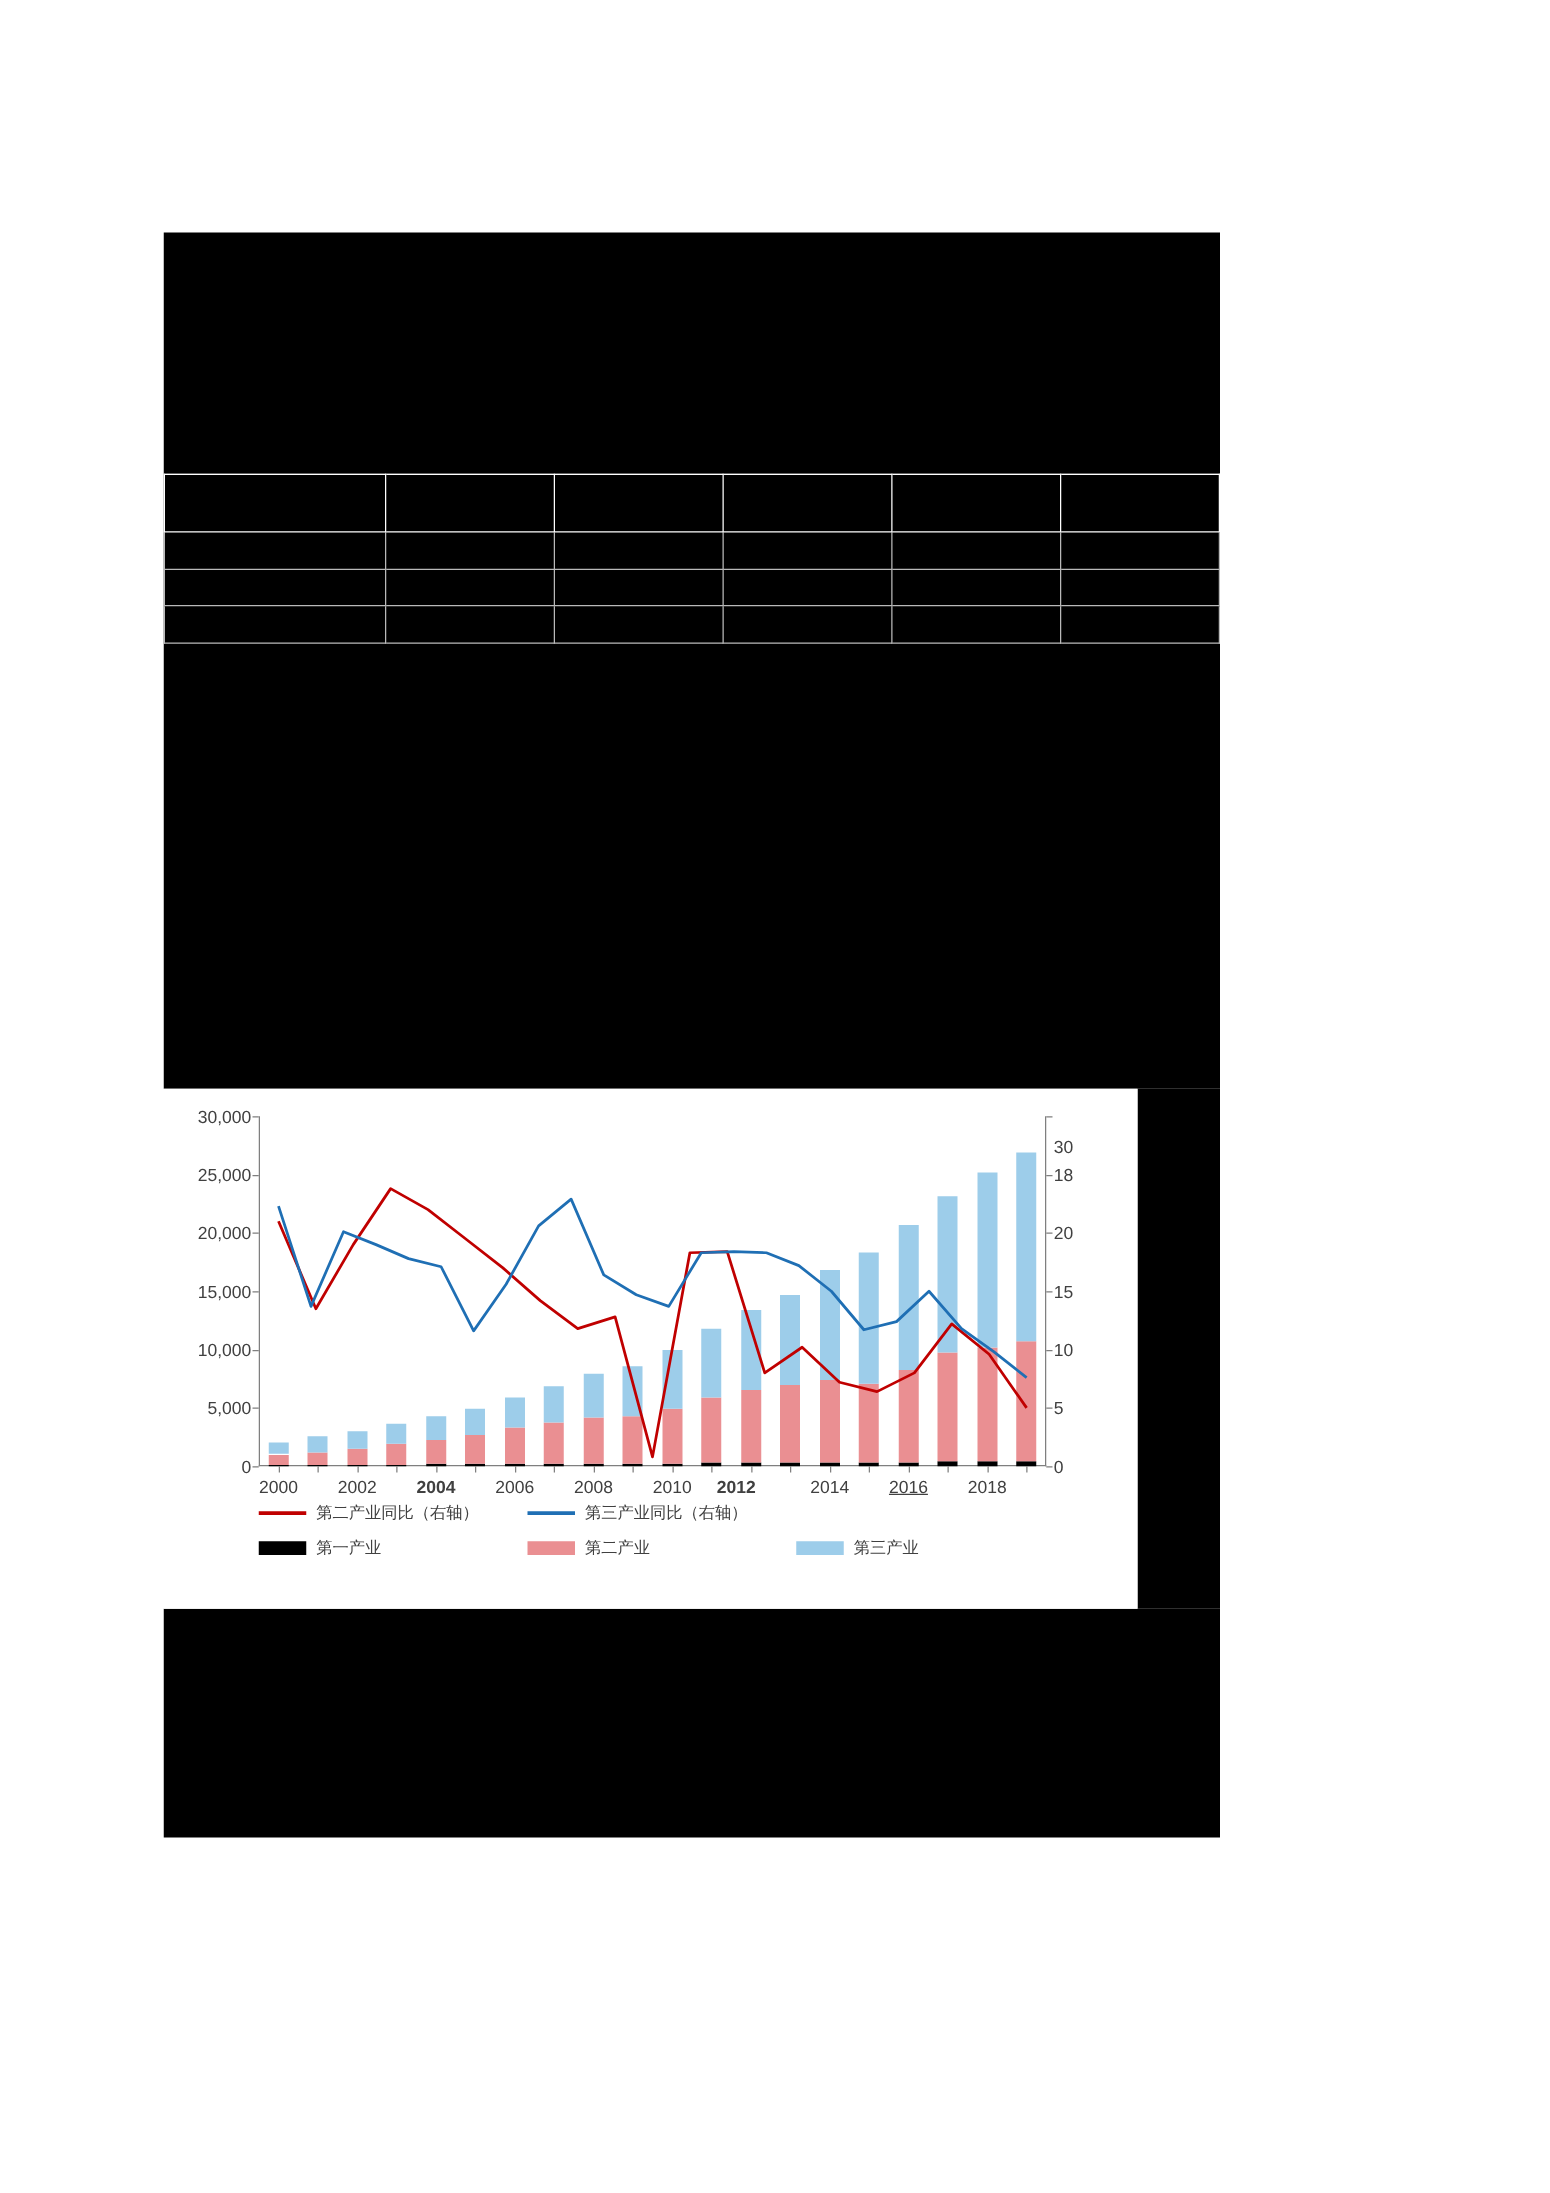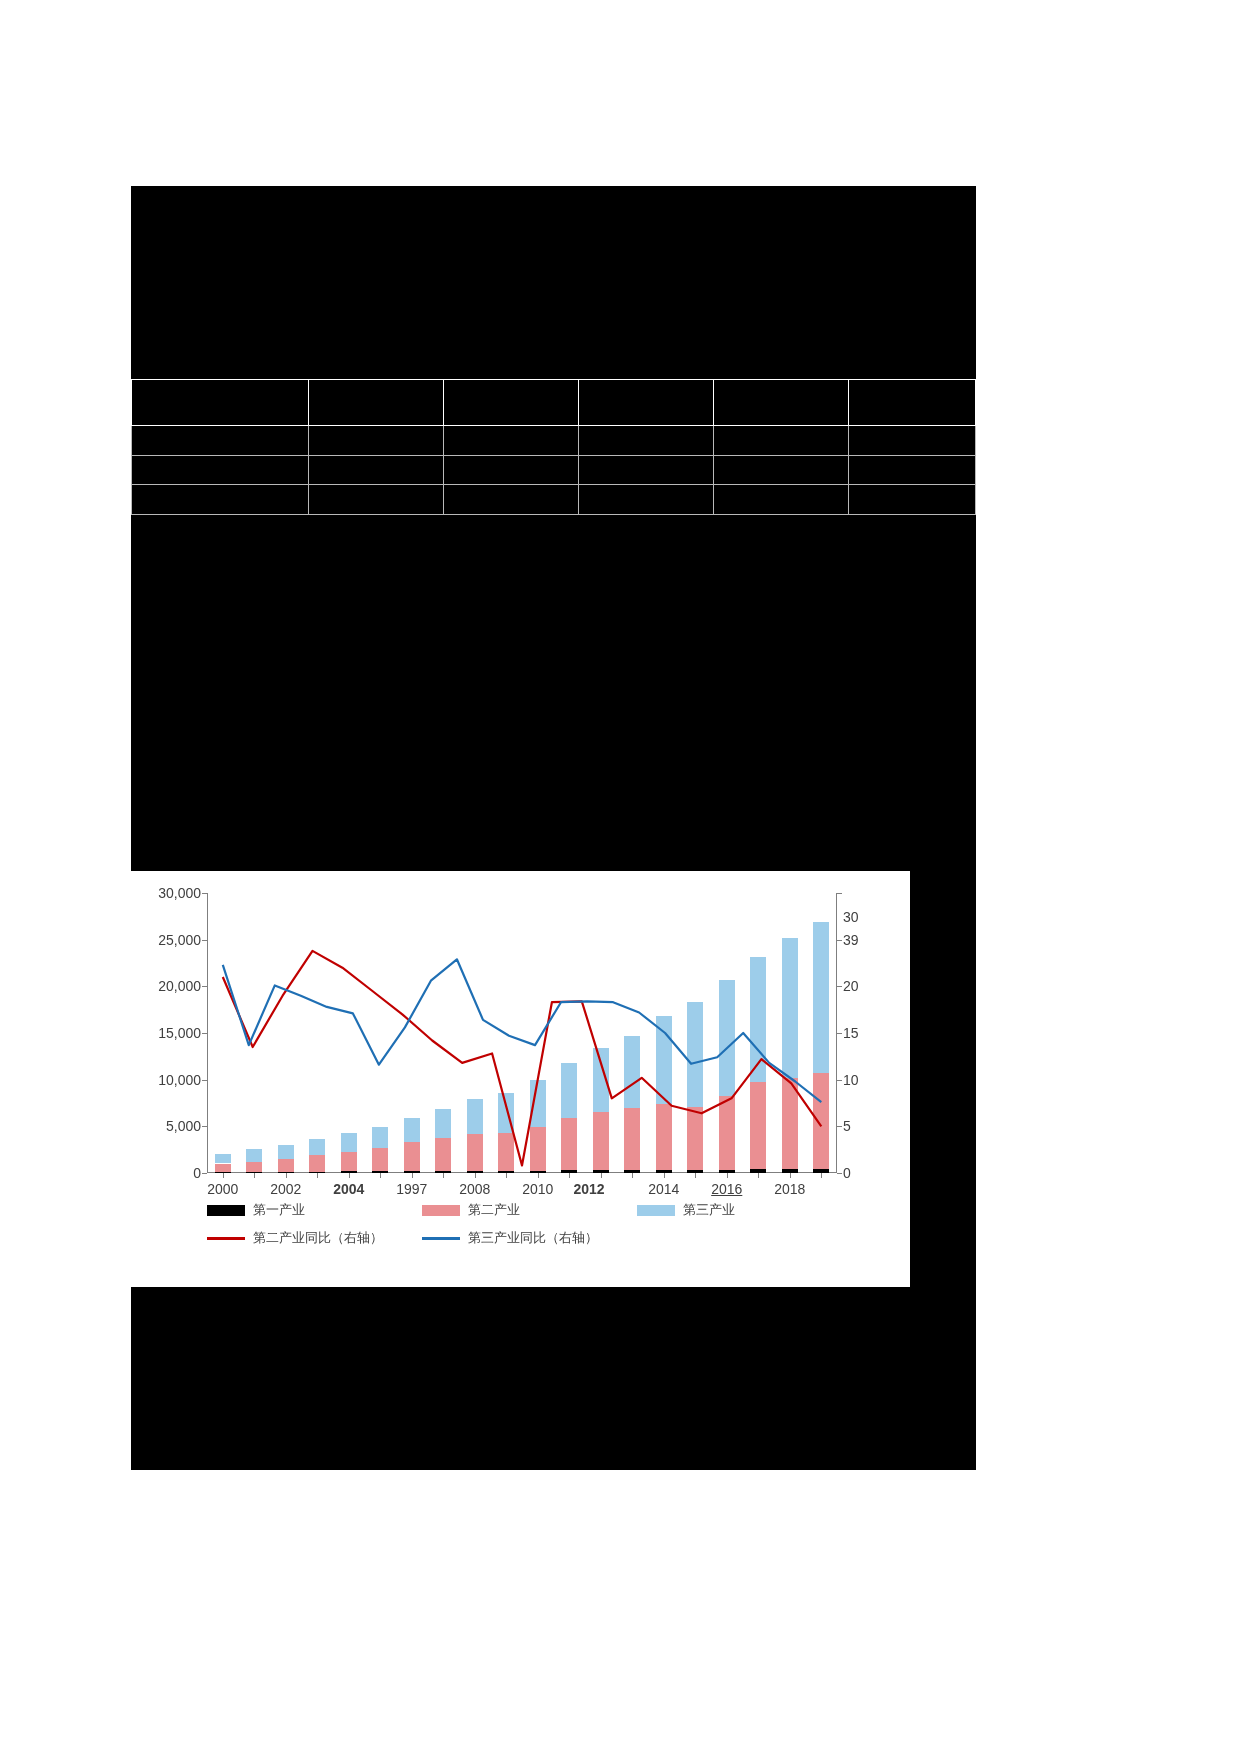--- a/index.html
+++ b/index.html
@@ -119,21 +119,21 @@
           <div class="ytick-r" style="top: 280px;">0</div>
           <div class="tickmark" style="top: 280px; left: 630px;"></div>
           <div class="ytick-r" style="top: 233.333px;">5</div>
           <div class="tickmark" style="top: 233.333px; left: 630px;"></div>
           <div class="ytick-r" style="top: 186.667px;">10</div>
           <div class="tickmark" style="top: 186.667px; left: 630px;"></div>
           <div class="ytick-r" style="top: 140px;">15</div>
           <div class="tickmark" style="top: 140px; left: 630px;"></div>
           <div class="ytick-r" style="top: 93.3333px;">20</div>
           <div class="tickmark" style="top: 93.3333px; left: 630px;"></div>
-          <div class="ytick-r" style="top: 46.6667px;">39</div>
+          <div class="ytick-r" style="top: 46.6667px;">18</div>
           <div class="tickmark" style="top: 46.6667px; left: 630px;"></div>
           <div class="ytick-r" style="top: 0px; margin-top: 24px;">30</div>
           <div class="tickmark" style="top: 0px; left: 630px;"></div>
         </div>
       <div id="bars">
           <div class="bar" style="left: 7.56px; width: 16.38px; height: 18.8533px;">
             <div class="seg seg1" style="bottom: 0px; height: 1.12px;"></div>
             <div class="seg seg2" style="bottom: 1.12px; height: 8.4px;"></div>
             <div class="seg seg3" style="bottom: 9.52px; height: 9.33333px;"></div>
           </div>
@@ -240,21 +240,21 @@
       <div id="xlabels">
           <div class="xtick" style="left: 15.75px;">2000</div>
           <div class="xtickmark" style="left: 15.75px;"></div>
           <div class="xtickmark" style="left: 47.25px;"></div>
           <div class="xtick" style="left: 78.75px;">2002</div>
           <div class="xtickmark" style="left: 78.75px;"></div>
           <div class="xtickmark" style="left: 110.25px;"></div>
           <div class="xtick" style="left: 141.75px; font-weight: bold;">2004</div>
           <div class="xtickmark" style="left: 141.75px;"></div>
           <div class="xtickmark" style="left: 173.25px;"></div>
-          <div class="xtick" style="left: 204.75px;">1997</div>
+          <div class="xtick" style="left: 204.75px;">2006</div>
           <div class="xtickmark" style="left: 204.75px;"></div>
           <div class="xtickmark" style="left: 236.25px;"></div>
           <div class="xtick" style="left: 267.75px;">2008</div>
           <div class="xtickmark" style="left: 267.75px;"></div>
           <div class="xtickmark" style="left: 299.25px;"></div>
           <div class="xtick" style="left: 330.75px;">2010</div>
           <div class="xtickmark" style="left: 330.75px;"></div>
           <div class="xtickmark" style="left: 362.25px;"></div>
           <div class="xtick" style="left: 382px; font-weight: bold;">2012</div>
           <div class="xtickmark" style="left: 393.75px;"></div>
@@ -267,38 +267,38 @@
           <div class="xtickmark" style="left: 551.25px;"></div>
           <div class="xtick" style="left: 582.75px;">2018</div>
           <div class="xtickmark" style="left: 582.75px;"></div>
           <div class="xtickmark" style="left: 614.25px;"></div>
         </div>
     </div>
 
     <div class="legend">
       <div class="legrow">
         <div class="legitem" style="width:215px;">
+          <span class="swline" style="background:#c00000"></span>
+          <span class="leglabel">第二产业同比（右轴）</span>
+        </div>
+        <div class="legitem">
+          <span class="swline" style="background:#1f6fb4"></span>
+          <span class="leglabel">第三产业同比（右轴）</span>
+        </div>
+      </div>
+      <div class="legrow">
+        <div class="legitem" style="width:215px;">
           <span class="swatch" style="background:#000000"></span>
           <span class="leglabel">第一产业</span>
         </div>
         <div class="legitem" style="width:215px;">
           <span class="swatch" style="background:#ea8f92"></span>
           <span class="leglabel">第二产业</span>
         </div>
         <div class="legitem">
           <span class="swatch" style="background:#9dcdea"></span>
           <span class="leglabel">第三产业</span>
         </div>
       </div>
-      <div class="legrow">
-        <div class="legitem" style="width:215px;">
-          <span class="swline" style="background:#c00000"></span>
-          <span class="leglabel">第二产业同比（右轴）</span>
-        </div>
-        <div class="legitem">
-          <span class="swline" style="background:#1f6fb4"></span>
-          <span class="leglabel">第三产业同比（右轴）</span>
-        </div>
-      </div>
     </div>
   </div>
 
 </div>
 
 </body></html>

